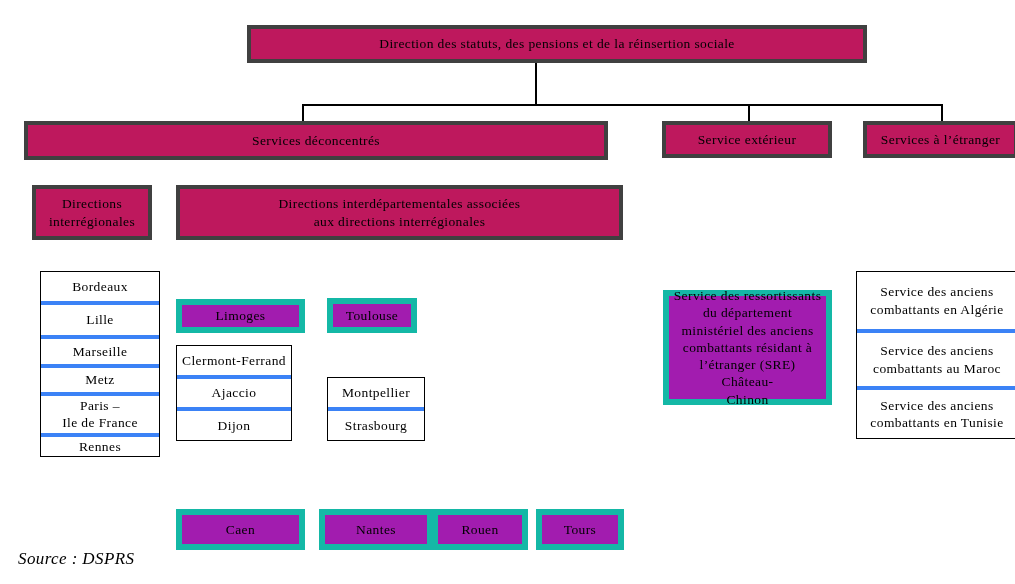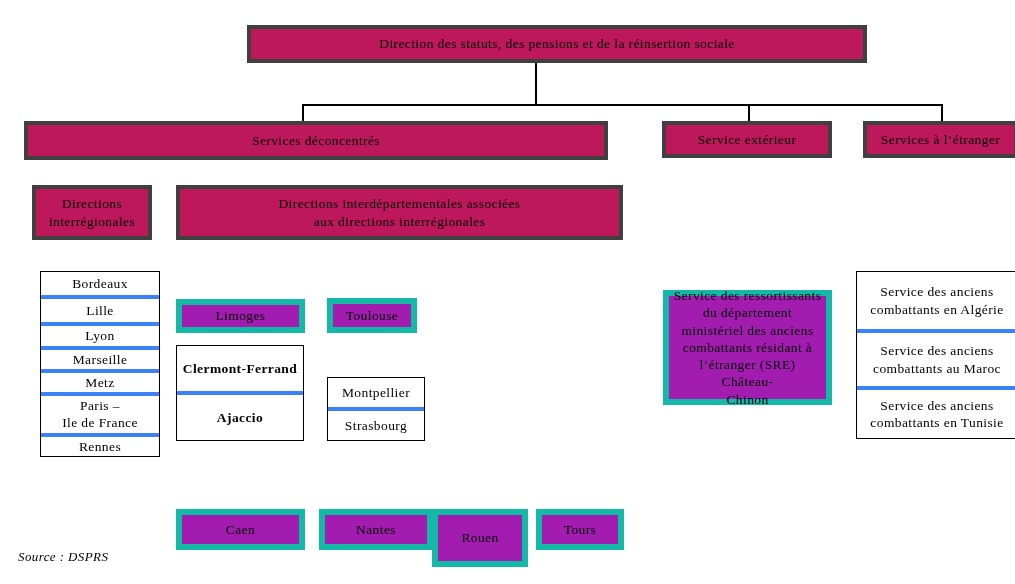--- a/index.html
+++ b/index.html
@@ -47,21 +47,21 @@
     border-top: 4px solid #3b82f6;
     padding: 1px 3px;
   }
   .cell:first-child { border-top: none; }
   .line { position: absolute; background: #000000; }
   .source {
     position: absolute;
     left: 18px;
     top: 549px;
     font-style: italic;
-    font-size: 13px;
+    font-size: 17px;
     letter-spacing: 0.4px;
   }
 </style>
 </head>
 <body>
 
 <div class="canvas">
 
   <div class="line" style="left:535px; top:61px; width:2px; height:44px;"></div>
   <div class="line" style="left:302px; top:104px; width:641px; height:2px;"></div>
@@ -76,44 +76,44 @@
   <div class="box teal" style="left:863px; top:121px; width:155px; height:37px;">Services à l’étranger</div>
 
   <div class="box teal" style="left:32px; top:185px; width:120px; height:55px;">Directions
 interrégionales</div>
   <div class="box teal" style="left:176px; top:185px; width:447px; height:55px;">Directions interdépartementales associées
 aux directions interrégionales</div>
 
   <div class="group" style="left:40px; top:271px; width:120px; height:186px;">
     <div class="cell" style="height:33px;">Bordeaux</div>
     <div class="cell" style="height:39px;">Lille</div>
-    <div class="cell" style="height:32px;">Lyon</div>
     <div class="cell" style="height:32px;">Marseille</div>
     <div class="cell" style="height:32px;">Metz</div>
     <div class="cell" style="height:41px;">Paris –
 Ile de France</div>
     <div class="cell" style="flex:1;">Rennes</div>
   </div>
 
   <div class="box white" style="left:176px; top:271px; width:129px; height:34px;">Limoges</div>
   <div class="box white" style="left:327px; top:270px; width:90px; height:35px;">Toulouse</div>
 
-  <div class="group" style="left:176px; top:345px; width:128px; height:96px;font-weight:bold;">
+  <div class="group" style="left:176px; top:345px; width:116px; height:96px;">
     <div class="cell" style="flex:1;">Clermont-Ferrand</div>
     <div class="cell" style="flex:1;">Ajaccio</div>
+    <div class="cell" style="flex:1;">Dijon</div>
   </div>
 
   <div class="group" style="left:327px; top:377px; width:98px; height:64px;">
     <div class="cell" style="flex:1;">Montpellier</div>
     <div class="cell" style="flex:1;">Strasbourg</div>
   </div>
 
   <div class="box white" style="left:176px; top:481px; width:129px; height:41px;">Caen</div>
   <div class="box white" style="left:319px; top:481px; width:114px; height:41px;">Nantes</div>
-  <div class="box white" style="left:432px; top:481px; width:96px; height:58px;text-align:right;">Rouen</div>
+  <div class="box white" style="left:432px; top:481px; width:96px; height:41px;text-align:right;">Rouen</div>
   <div class="box white" style="left:536px; top:481px; width:88px; height:41px;">Tours</div>
 
   <div class="box white" style="left:663px; top:262px; width:169px; height:115px;">Service des ressortissants
 du département
 ministériel des anciens
 combattants résidant à
 l’étranger (SRE) Château-
 Chinon</div>
 
   <div class="group" style="left:856px; top:271px; width:162px; height:168px;">

